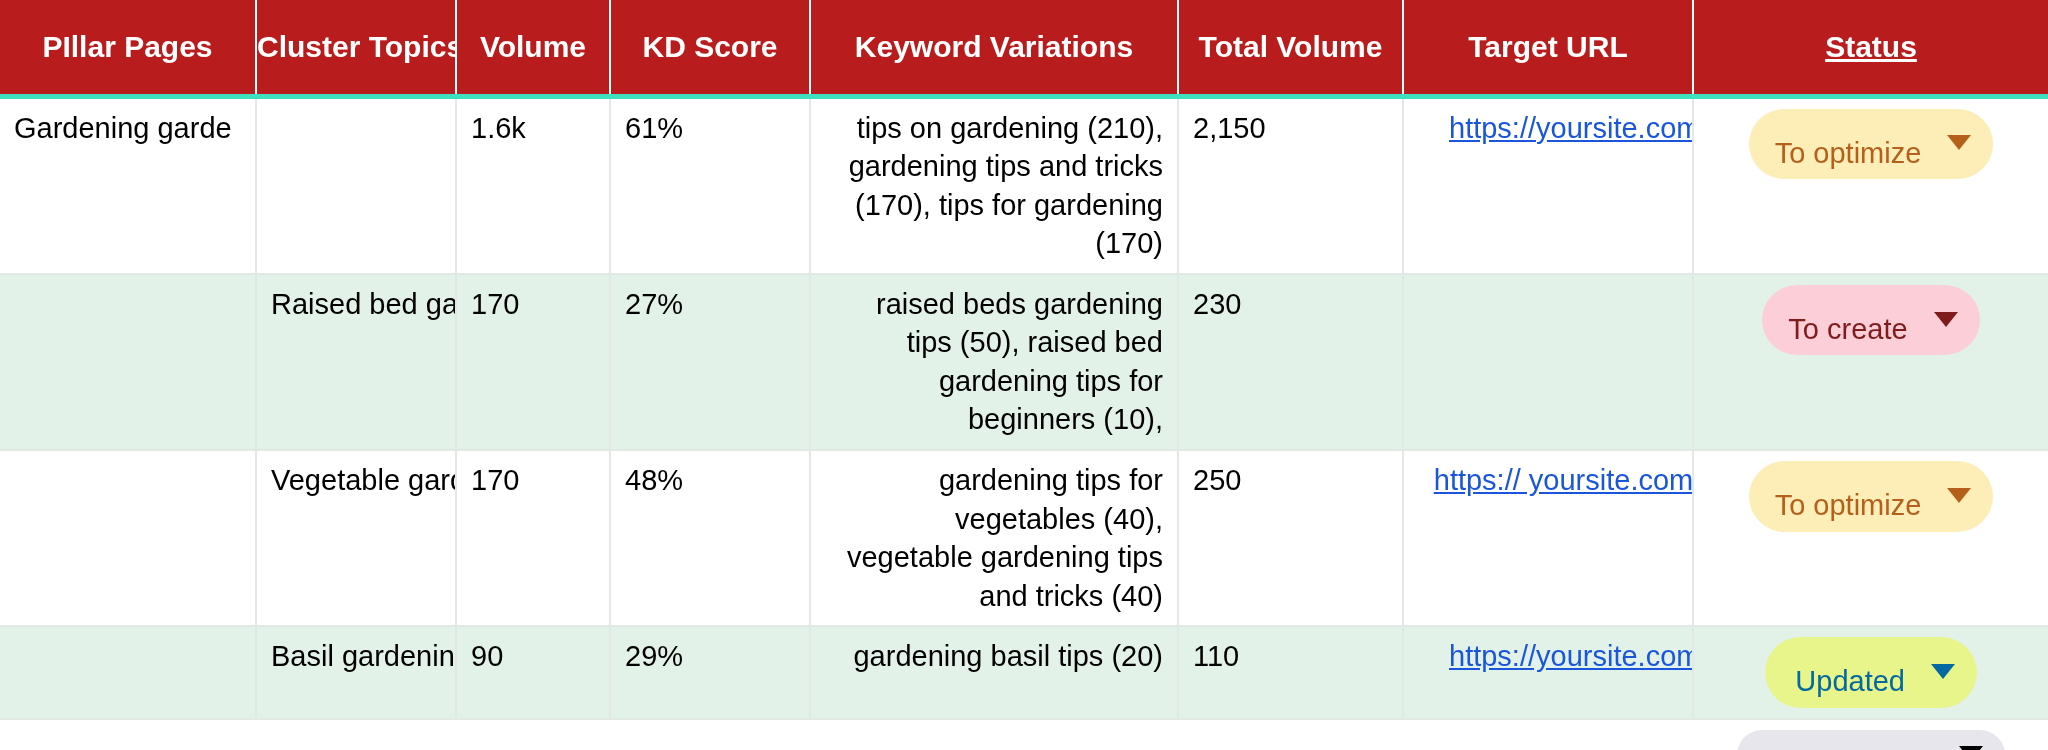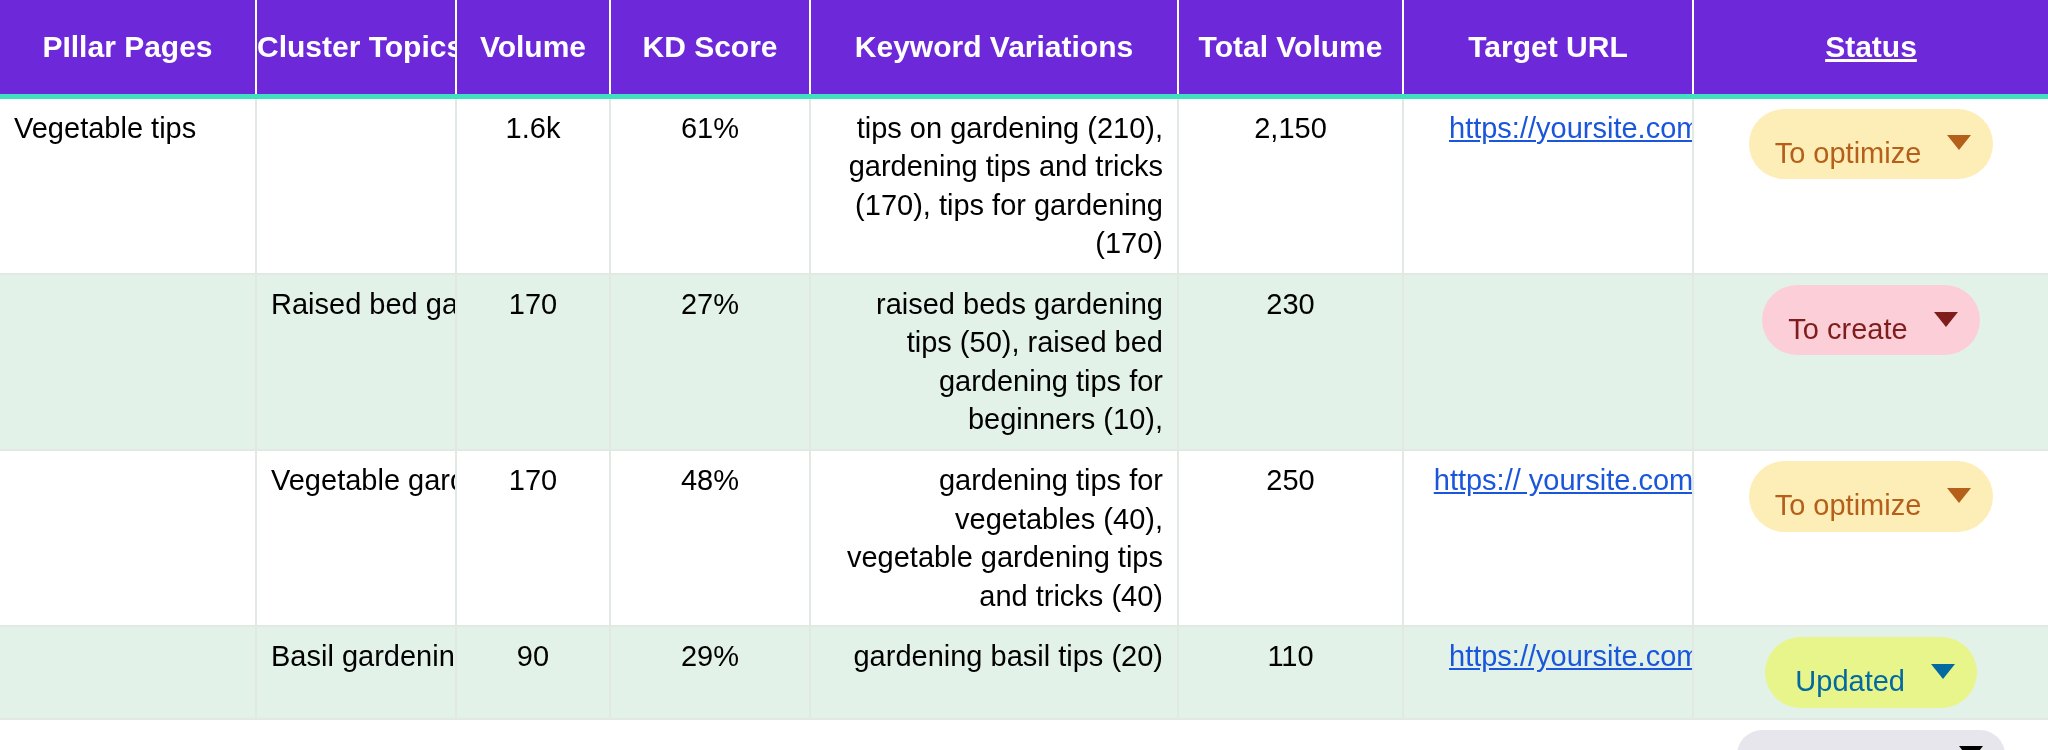--- a/index.html
+++ b/index.html
@@ -25,21 +25,21 @@
     width: 2048px;
     border-collapse: collapse;
     table-layout: fixed;
   }
 
   
   thead tr.header-row {
     height: 96px;
   }
   th.head-cell {
-    background: #6d28d9;
+    background: #b91c1c;
     color: #ffffff;
     font-size: 30px;
     font-weight: bold;
     text-align: center;
     vertical-align: middle;
     border-right: 2px solid #ffffff;
     border-bottom: 5px solid #3fe0c0;
     padding: 0 0;
     white-space: nowrap;
     overflow: hidden;
@@ -55,21 +55,21 @@
     padding: 10px 14px 10px 14px;
     border-right: 2px solid #e2e8e4;
     border-bottom: 2px solid #e2e8e4;
     overflow: hidden;
     line-height: 1.33;
   }
   tr.row-white td.cell { background: #ffffff; }
   tr.row-green td.cell { background: #e3f2e8; }
 
   td.cell.align-left   { text-align: left; }
-  td.cell.align-right  { text-align: center; }
+  td.cell.align-right  { text-align: left; }
   td.cell.align-center { text-align: right; }
 
   td.cell.nowrap-clip {
     white-space: nowrap;
     text-overflow: clip;
   }
 
   td.status-cell {
     border-right: none;
     padding: 10px 8px 10px 8px;
@@ -160,21 +160,21 @@
         <th class="head-cell">Keyword Variations</th>
         <th class="head-cell">Total Volume</th>
         <th class="head-cell">Target URL</th>
         <th class="head-cell last">Status</th>
       </tr>
     </thead>
 
     <tbody>
 
       <tr class="row-white" style="height:128px">
-        <td class="cell align-left nowrap-clip">Vegetable tips</td>
+        <td class="cell align-left nowrap-clip">Gardening garde</td>
         <td class="cell align-left nowrap-clip"></td>
         <td class="cell align-right">1.6k</td>
         <td class="cell align-right">61%</td>
         <td class="cell align-center">tips on gardening (210), gardening tips and tricks (170), tips for gardening (170)</td>
         <td class="cell align-right">2,150</td>
         <td class="cell align-center">
           <span class="url-link">https://yoursite.com</span>
         </td>
         <td class="cell status-cell">
           <span class="status-pill pill-optimize">

